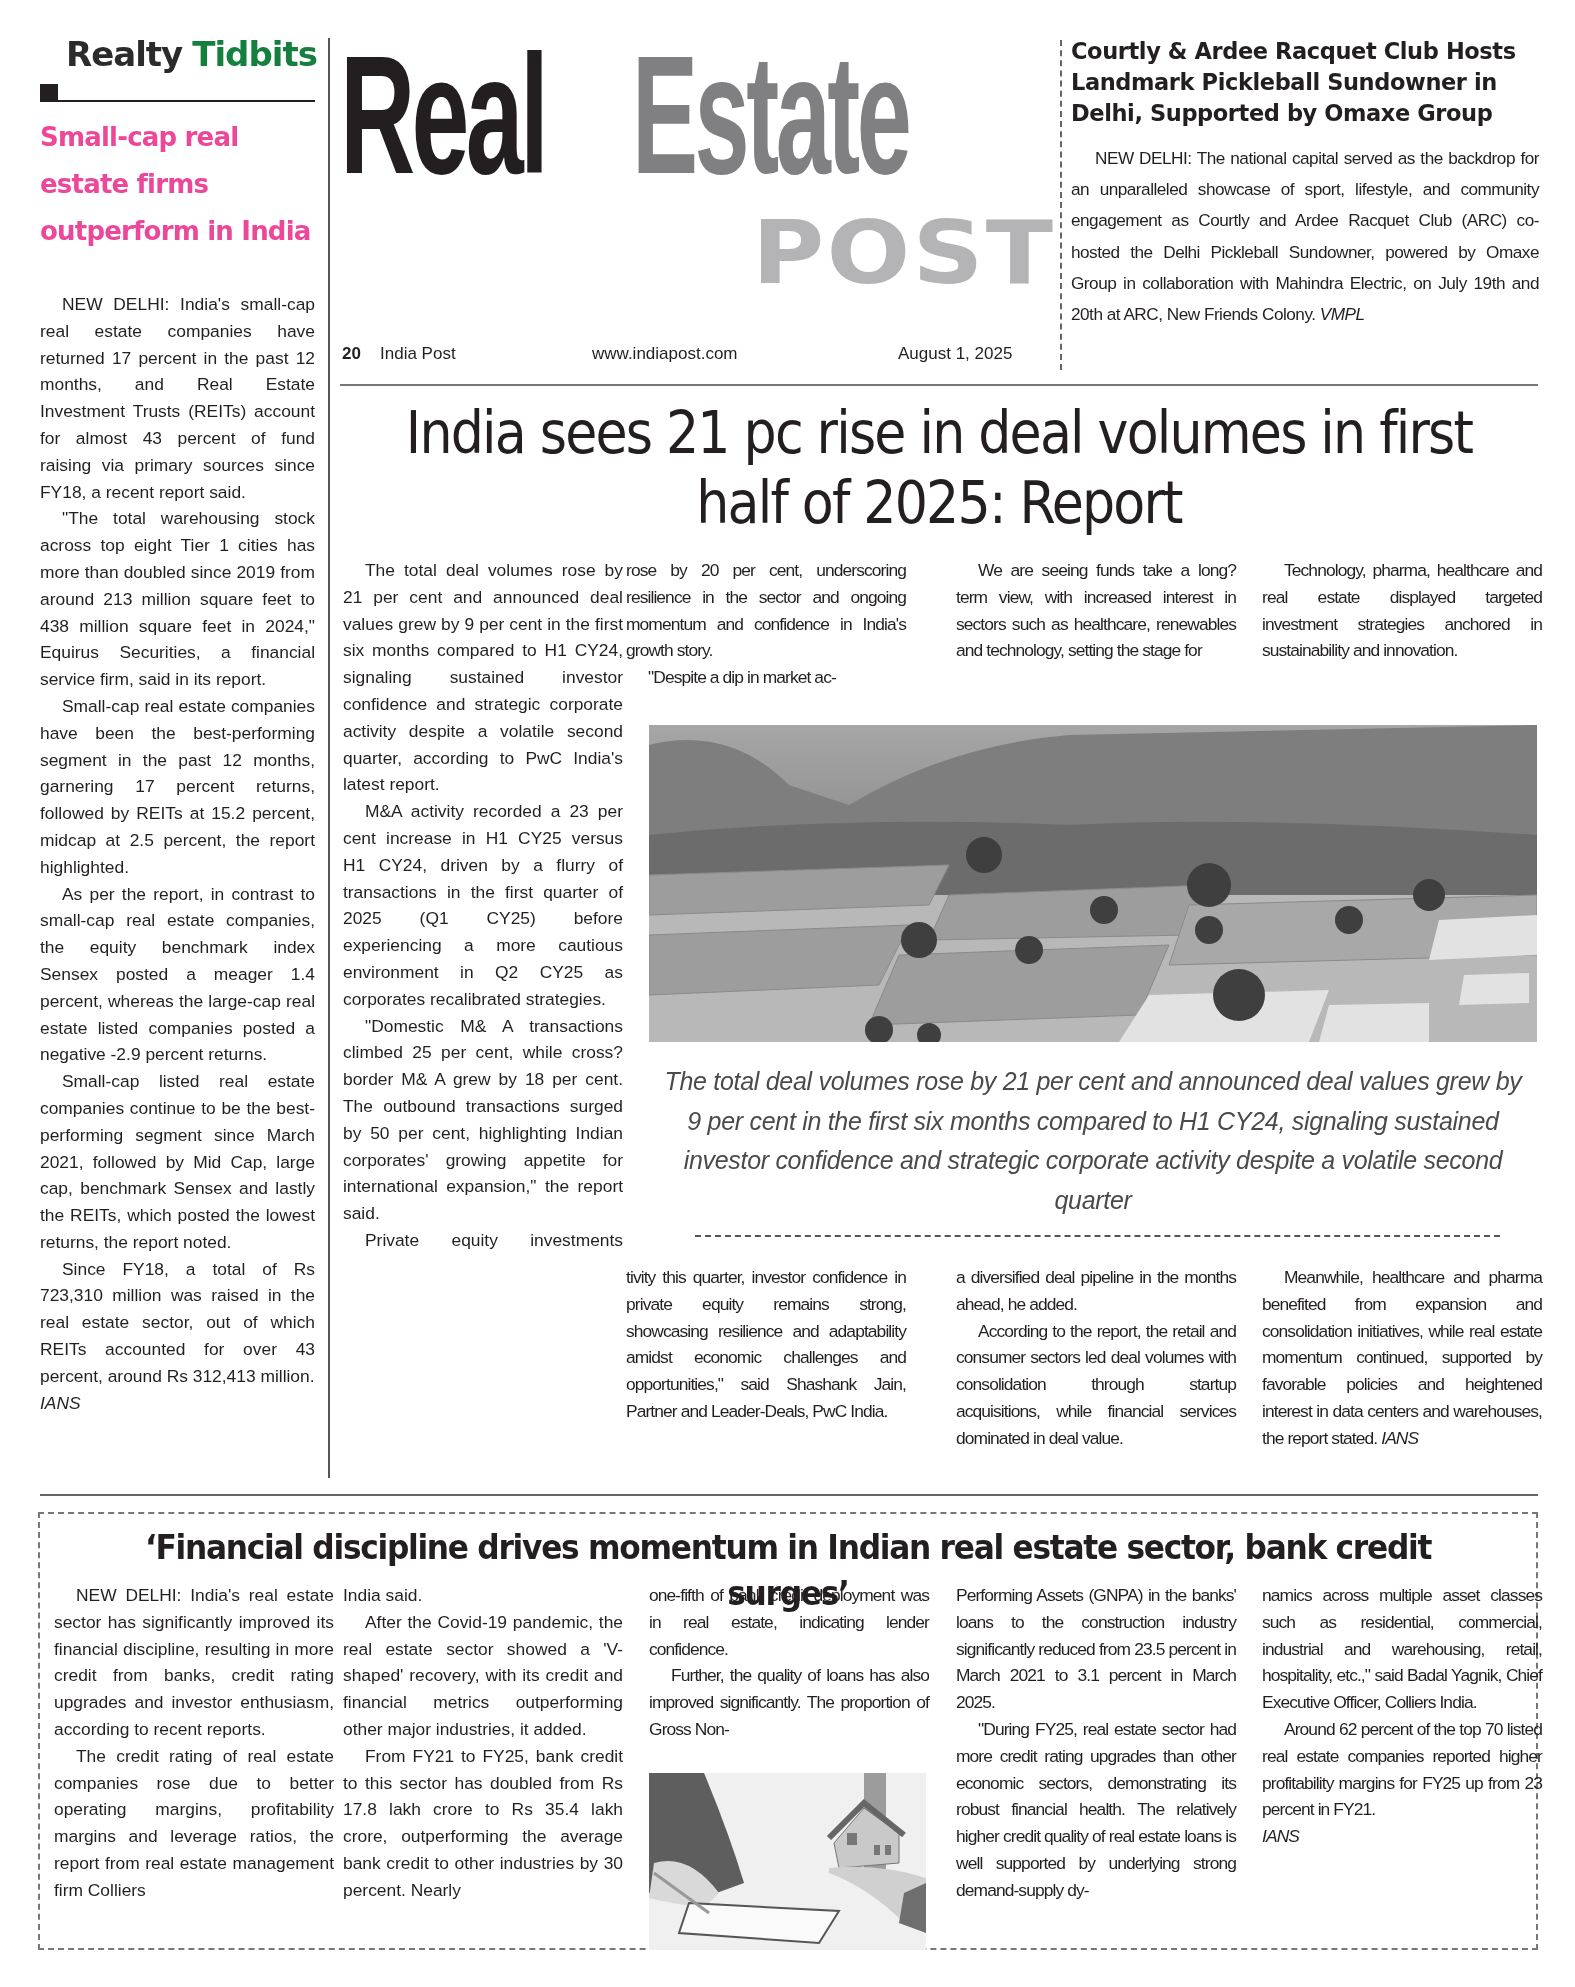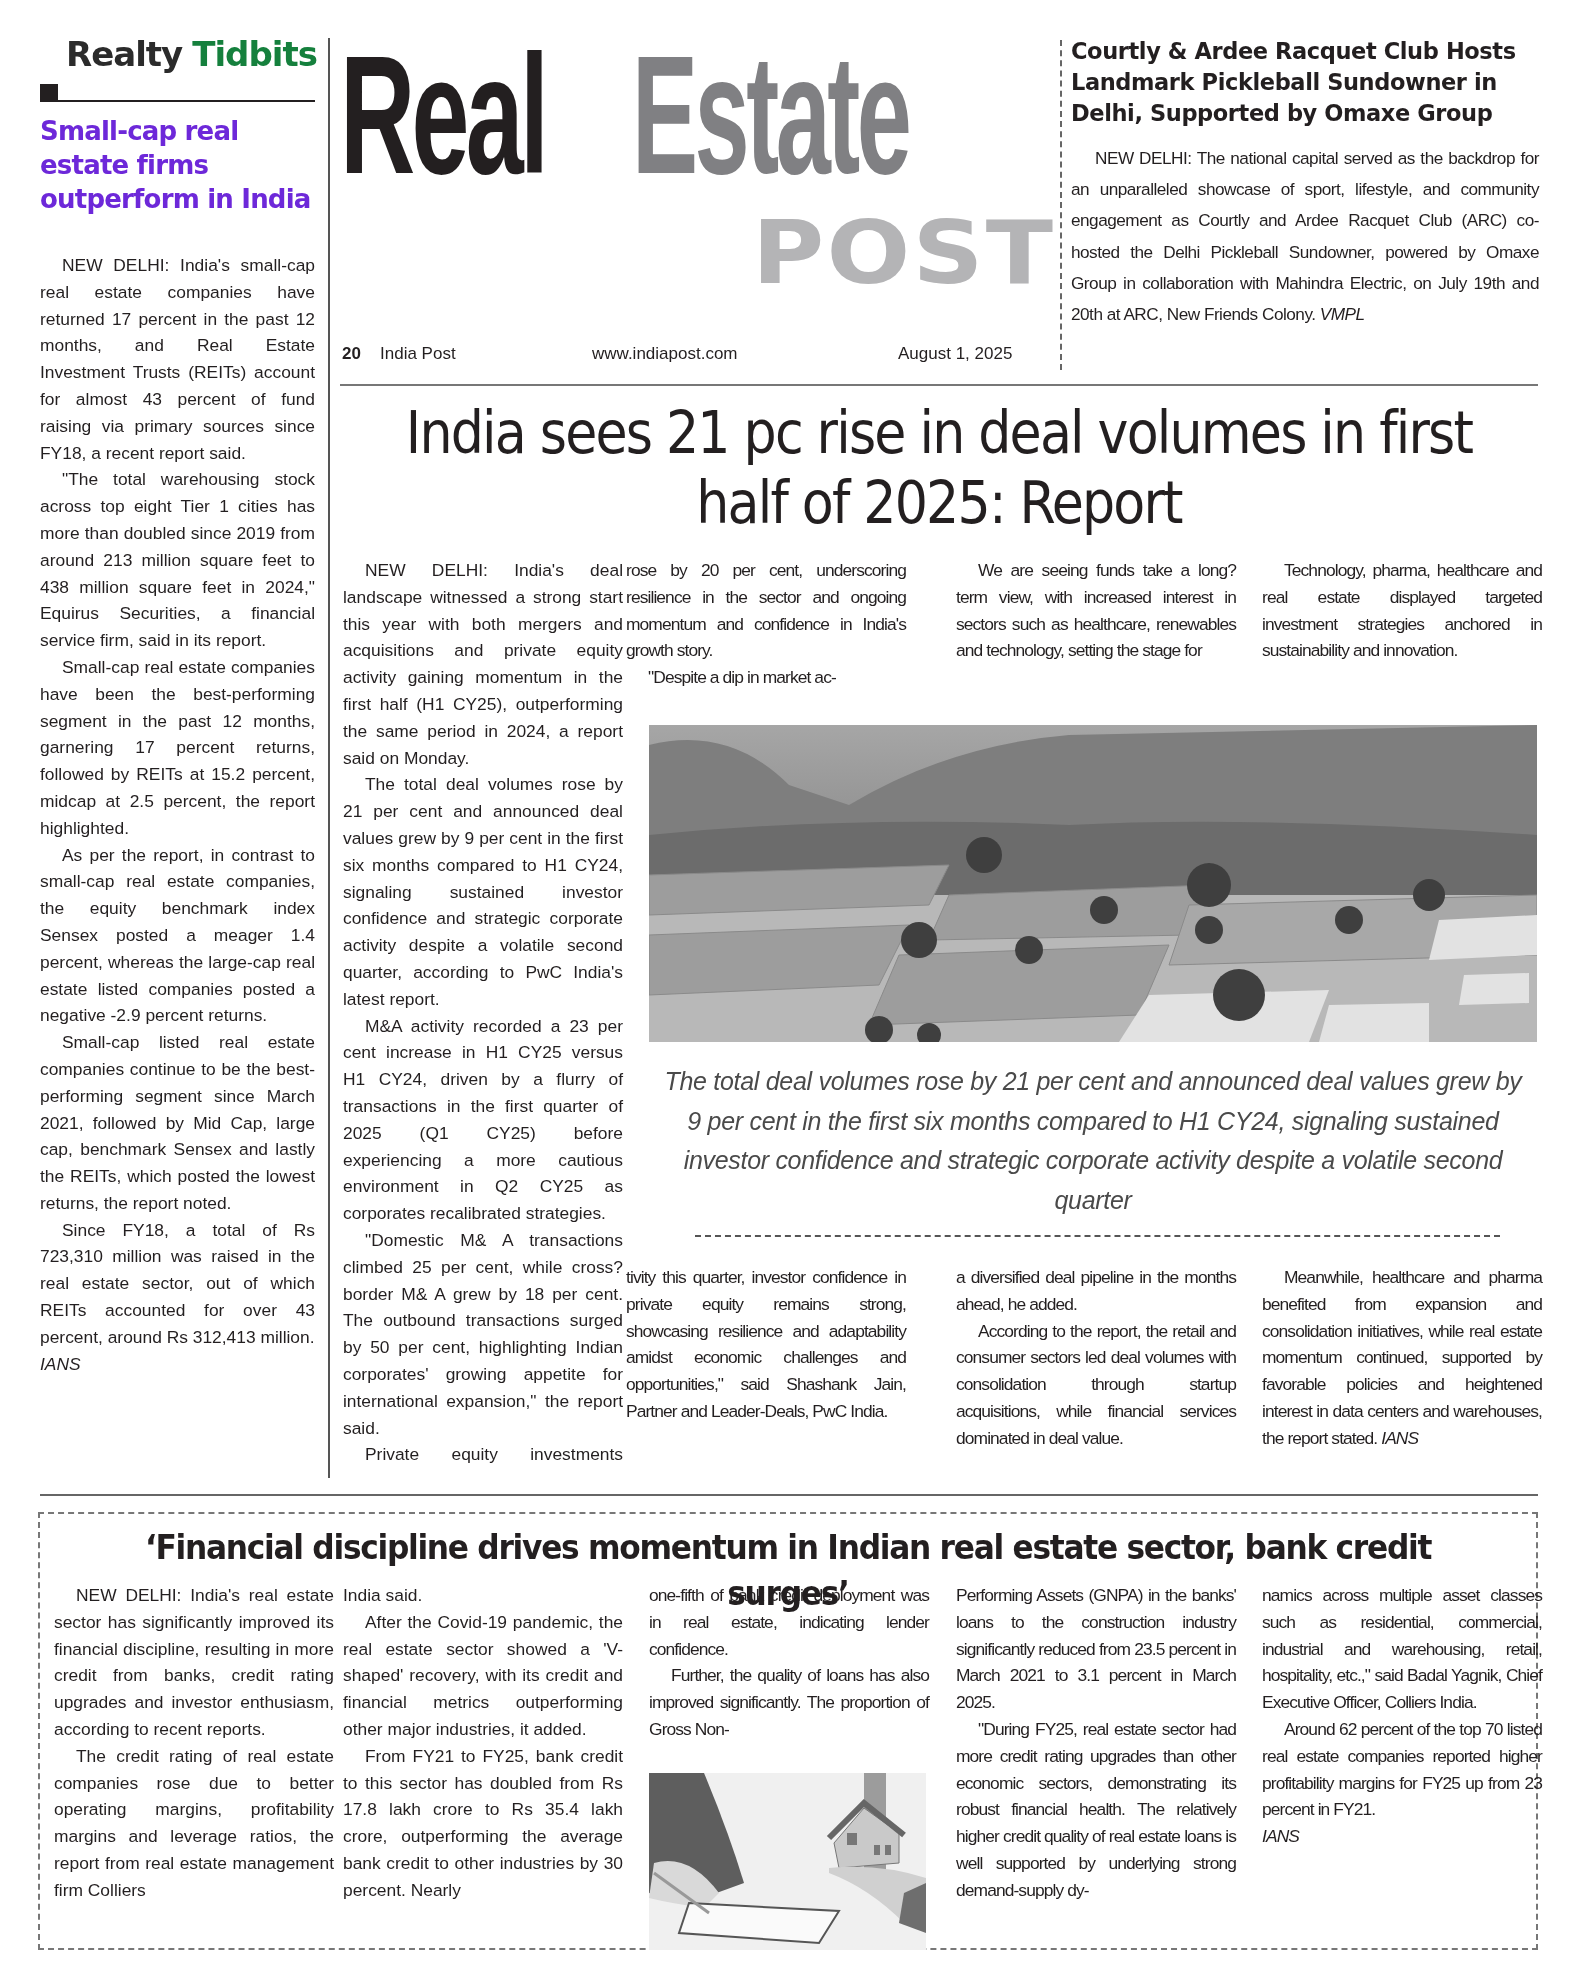--- a/index.html
+++ b/index.html
@@ -17,21 +17,21 @@
   .body-text p { text-indent: 22px; }
 
   
   #sidebar { left: 40px; top: 30px; width: 275px; }
   .tidbits-head { position: relative; height: 72px; }
   .tidbits-title { position: absolute; left: 26px; top: 4px; font-family: "DejaVu Sans", sans-serif; font-weight: bold; font-size: 34px; letter-spacing: -1px; }
   .tidbits-title .t1 { color: #2b2b2b; }
   .tidbits-title .t2 { color: #15803d; margin-left: 10px; }
   .tidbits-square { position: absolute; left: 0; top: 54px; width: 18px; height: 18px; background: #231f20; }
   .tidbits-rule { position: absolute; left: 0; right: 0; top: 70px; height: 2px; background: #231f20; }
-  .side-headline { margin-top: 12px; font-family: "DejaVu Sans", sans-serif; font-weight: bold; font-size: 26px; line-height: 34px; letter-spacing: -0.8px; color: #6d28d9; }
+  .side-headline { margin-top: 12px; font-family: "DejaVu Sans", sans-serif; font-weight: bold; font-size: 26px; line-height: 47px; letter-spacing: -0.8px; color: #ec4899; }
   #side-body { margin-top: 36px; }
 
   .vrule-left { left: 328px; top: 38px; width: 2px; height: 1440px; background: #555; }
 
   
   .masthead-real { left: 340px; top: 40px; font-family: "Liberation Sans", sans-serif; font-weight: bold; font-size: 168px; line-height: 150px; letter-spacing: -6px; color: #231f20; transform: scaleX(0.62); transform-origin: left top; }
   .masthead-estate { left: 632px; top: 40px; font-family: "Liberation Sans", sans-serif; font-weight: bold; font-size: 168px; line-height: 150px; letter-spacing: -6px; color: #808083; transform: scaleX(0.59); transform-origin: left top; }
   .masthead-post { left: 752px; top: 218px; font-family: "DejaVu Sans", sans-serif; font-weight: bold; font-size: 88px; line-height: 70px; letter-spacing: 2px; color: #b4b4b6; transform: scaleX(1.12); transform-origin: left top; }
   .folio { top: 344px; font-size: 17px; color: #231f20; }
   .folio-num { left: 342px; font-weight: bold; }
@@ -114,21 +114,20 @@
 <div id="right-story" class="abs">
   <h3 class="right-headline">Courtly &amp; Ardee Racquet Club Hosts Landmark Pickleball Sundowner in Delhi, Supported by Omaxe Group</h3>
   <div class="right-body">
     <p><span>NEW DELHI: The national capital served as the backdrop for an unparalleled showcase of sport, lifestyle, and community engagement as Courtly and Ardee Racquet Club (ARC) co-hosted the Delhi Pickleball Sundowner, powered by Omaxe Group in collaboration with Mahindra Electric, on July 19th and 20th at ARC, New Friends Colony.</span> <span class="italic">VMPL</span></p>
   </div>
 </div>
 
 <h1 class="abs main-headline">India sees 21 pc rise in deal volumes in first half of 2025: Report</h1>
 
 <div class="abs main-col col-a body-text">
-  <p>NEW DELHI: India's deal landscape witnessed a strong start this year with both mergers and acquisitions and private equity activity gaining momentum in the first half (H1 CY25), outperforming the same period in 2024, a report said on Monday.</p>
   <p>The total deal volumes rose by 21 per cent and announced deal values grew by 9 per cent in the first six months compared to H1 CY24, signaling sustained investor confidence and strategic corporate activity despite a volatile second quarter, according to PwC India's latest report.</p>
   <p>M&amp;A activity recorded a 23 per cent increase in H1 CY25 versus H1 CY24, driven by a flurry of transactions in the first quarter of 2025 (Q1 CY25) before experiencing a more cautious environment in Q2 CY25 as corporates recalibrated strategies.</p>
   <p>"Domestic M&amp; A transactions climbed 25 per cent, while cross?border M&amp; A grew by 18 per cent. The outbound transactions surged by 50 per cent, highlighting Indian corporates' growing appetite for international expansion," the report said.</p>
   <p style="text-align-last: justify;">Private equity investments</p>
 </div>
 
 <div class="abs main-col col-b cond-text">
   <p style="text-indent:0">rose by 20 per cent, underscoring resilience in the sector and ongoing momentum and confidence in India's growth story.</p>
   <p style="text-indent:22px">"Despite a dip in market ac-</p>
 </div>

